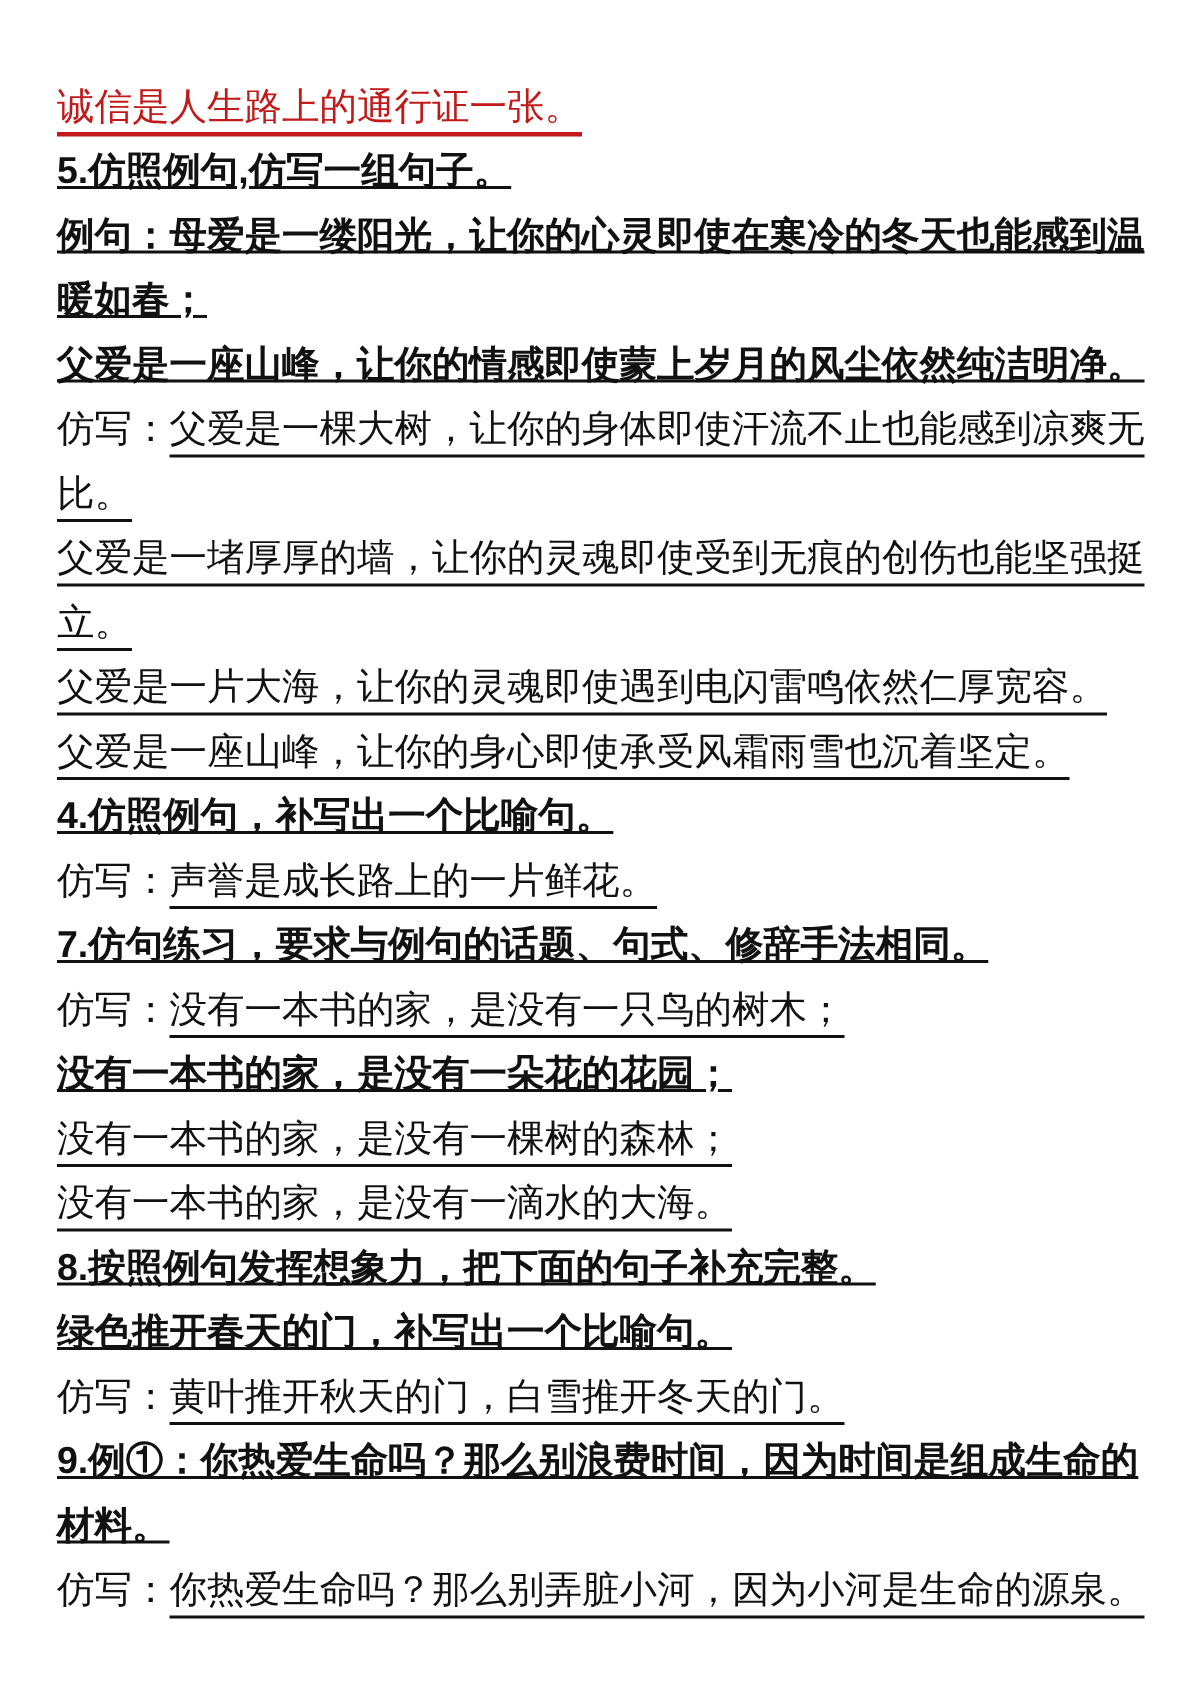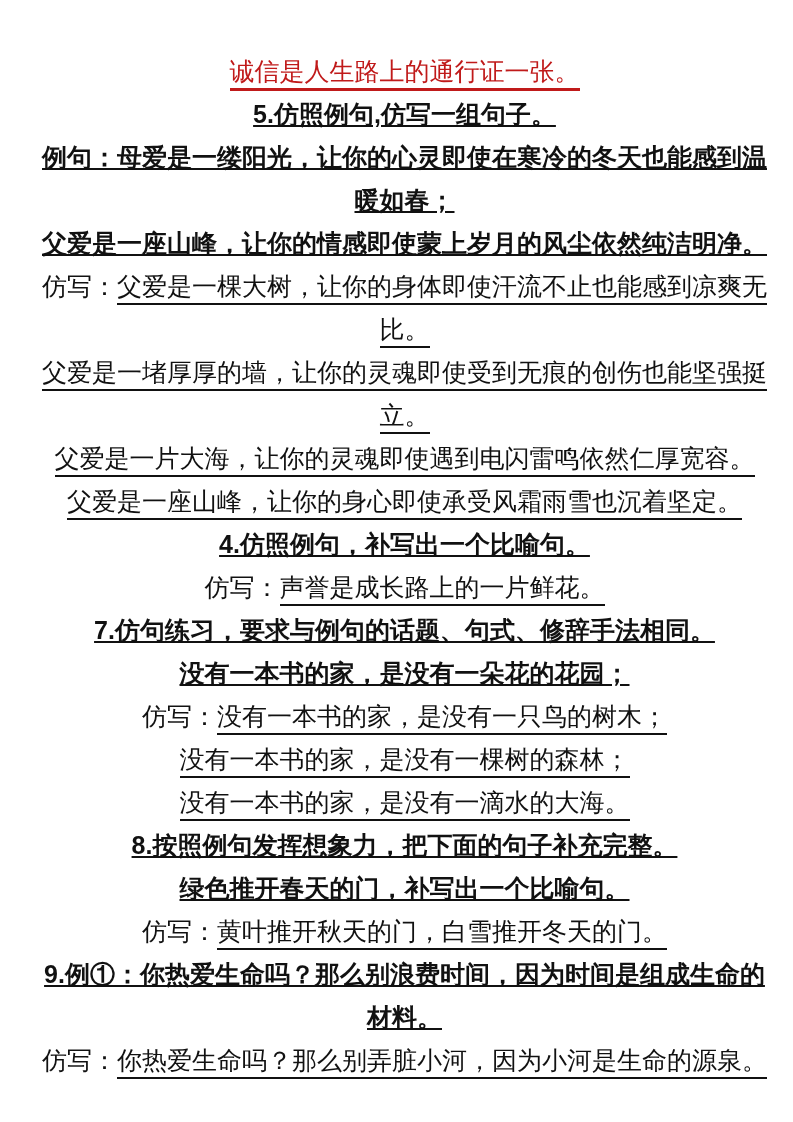--- a/index.html
+++ b/index.html
@@ -11,21 +11,20 @@
     width: 793px;
     height: 1122px;
     font-family: "Liberation Sans", sans-serif;
     overflow: hidden;
   }
   .page {
     box-sizing: border-box;
     width: 793px;
     height: 1122px;
     background: var(--page-bg, #ffffff);
-    text-align: center;
   }
   .doc {
     box-sizing: border-box;
     padding: 50px 22px 0 38px;
     font-size: 25px;
     color: var(--ink, #111111);
   }
   p.line {
     margin: 0;
     line-height: 43px;
@@ -61,22 +60,22 @@
       <p class="line question"><span class="text">5.仿照例句,仿写一组句子。</span></p>
       <p class="line question"><span class="text">例句：母爱是一缕阳光，让你的心灵即使在寒冷的冬天也能感到温暖如春；</span></p>
       <p class="line question"><span class="text">父爱是一座山峰，让你的情感即使蒙上岁月的风尘依然纯洁明净。</span></p>
       <p class="line answer"><span class="prefix">仿写：</span><span class="text">父爱是一棵大树，让你的身体即使汗流不止也能感到凉爽无比。</span></p>
       <p class="line answer"><span class="text">父爱是一堵厚厚的墙，让你的灵魂即使受到无痕的创伤也能坚强挺立。</span></p>
       <p class="line answer"><span class="text">父爱是一片大海，让你的灵魂即使遇到电闪雷鸣依然仁厚宽容。</span></p>
       <p class="line answer"><span class="text">父爱是一座山峰，让你的身心即使承受风霜雨雪也沉着坚定。</span></p>
       <p class="line question"><span class="text">4.仿照例句，补写出一个比喻句。</span></p>
       <p class="line answer"><span class="prefix">仿写：</span><span class="text">声誉是成长路上的一片鲜花。</span></p>
       <p class="line question"><span class="text">7.仿句练习，要求与例句的话题、句式、修辞手法相同。</span></p>
+      <p class="line answer"><span class="prefix">仿写：</span><span class="text">没有一本书的家，是没有一只鸟的树木；</span></p>
       <p class="line question"><span class="text">没有一本书的家，是没有一朵花的花园；</span></p>
-      <p class="line answer"><span class="prefix">仿写：</span><span class="text">没有一本书的家，是没有一只鸟的树木；</span></p>
       <p class="line answer"><span class="text">没有一本书的家，是没有一棵树的森林；</span></p>
       <p class="line answer"><span class="text">没有一本书的家，是没有一滴水的大海。</span></p>
       <p class="line question"><span class="text">8.按照例句发挥想象力，把下面的句子补充完整。</span></p>
       <p class="line question"><span class="text">绿色推开春天的门，补写出一个比喻句。</span></p>
       <p class="line answer"><span class="prefix">仿写：</span><span class="text">黄叶推开秋天的门，白雪推开冬天的门。</span></p>
       <p class="line question"><span class="text">9.例①：你热爱生命吗？那么别浪费时间，因为时间是组成生命的材料。</span></p>
       <p class="line answer"><span class="prefix">仿写：</span><span class="text">你热爱生命吗？那么别弄脏小河，因为小河是生命的源泉。</span></p>
     </div>
 </div>
 

